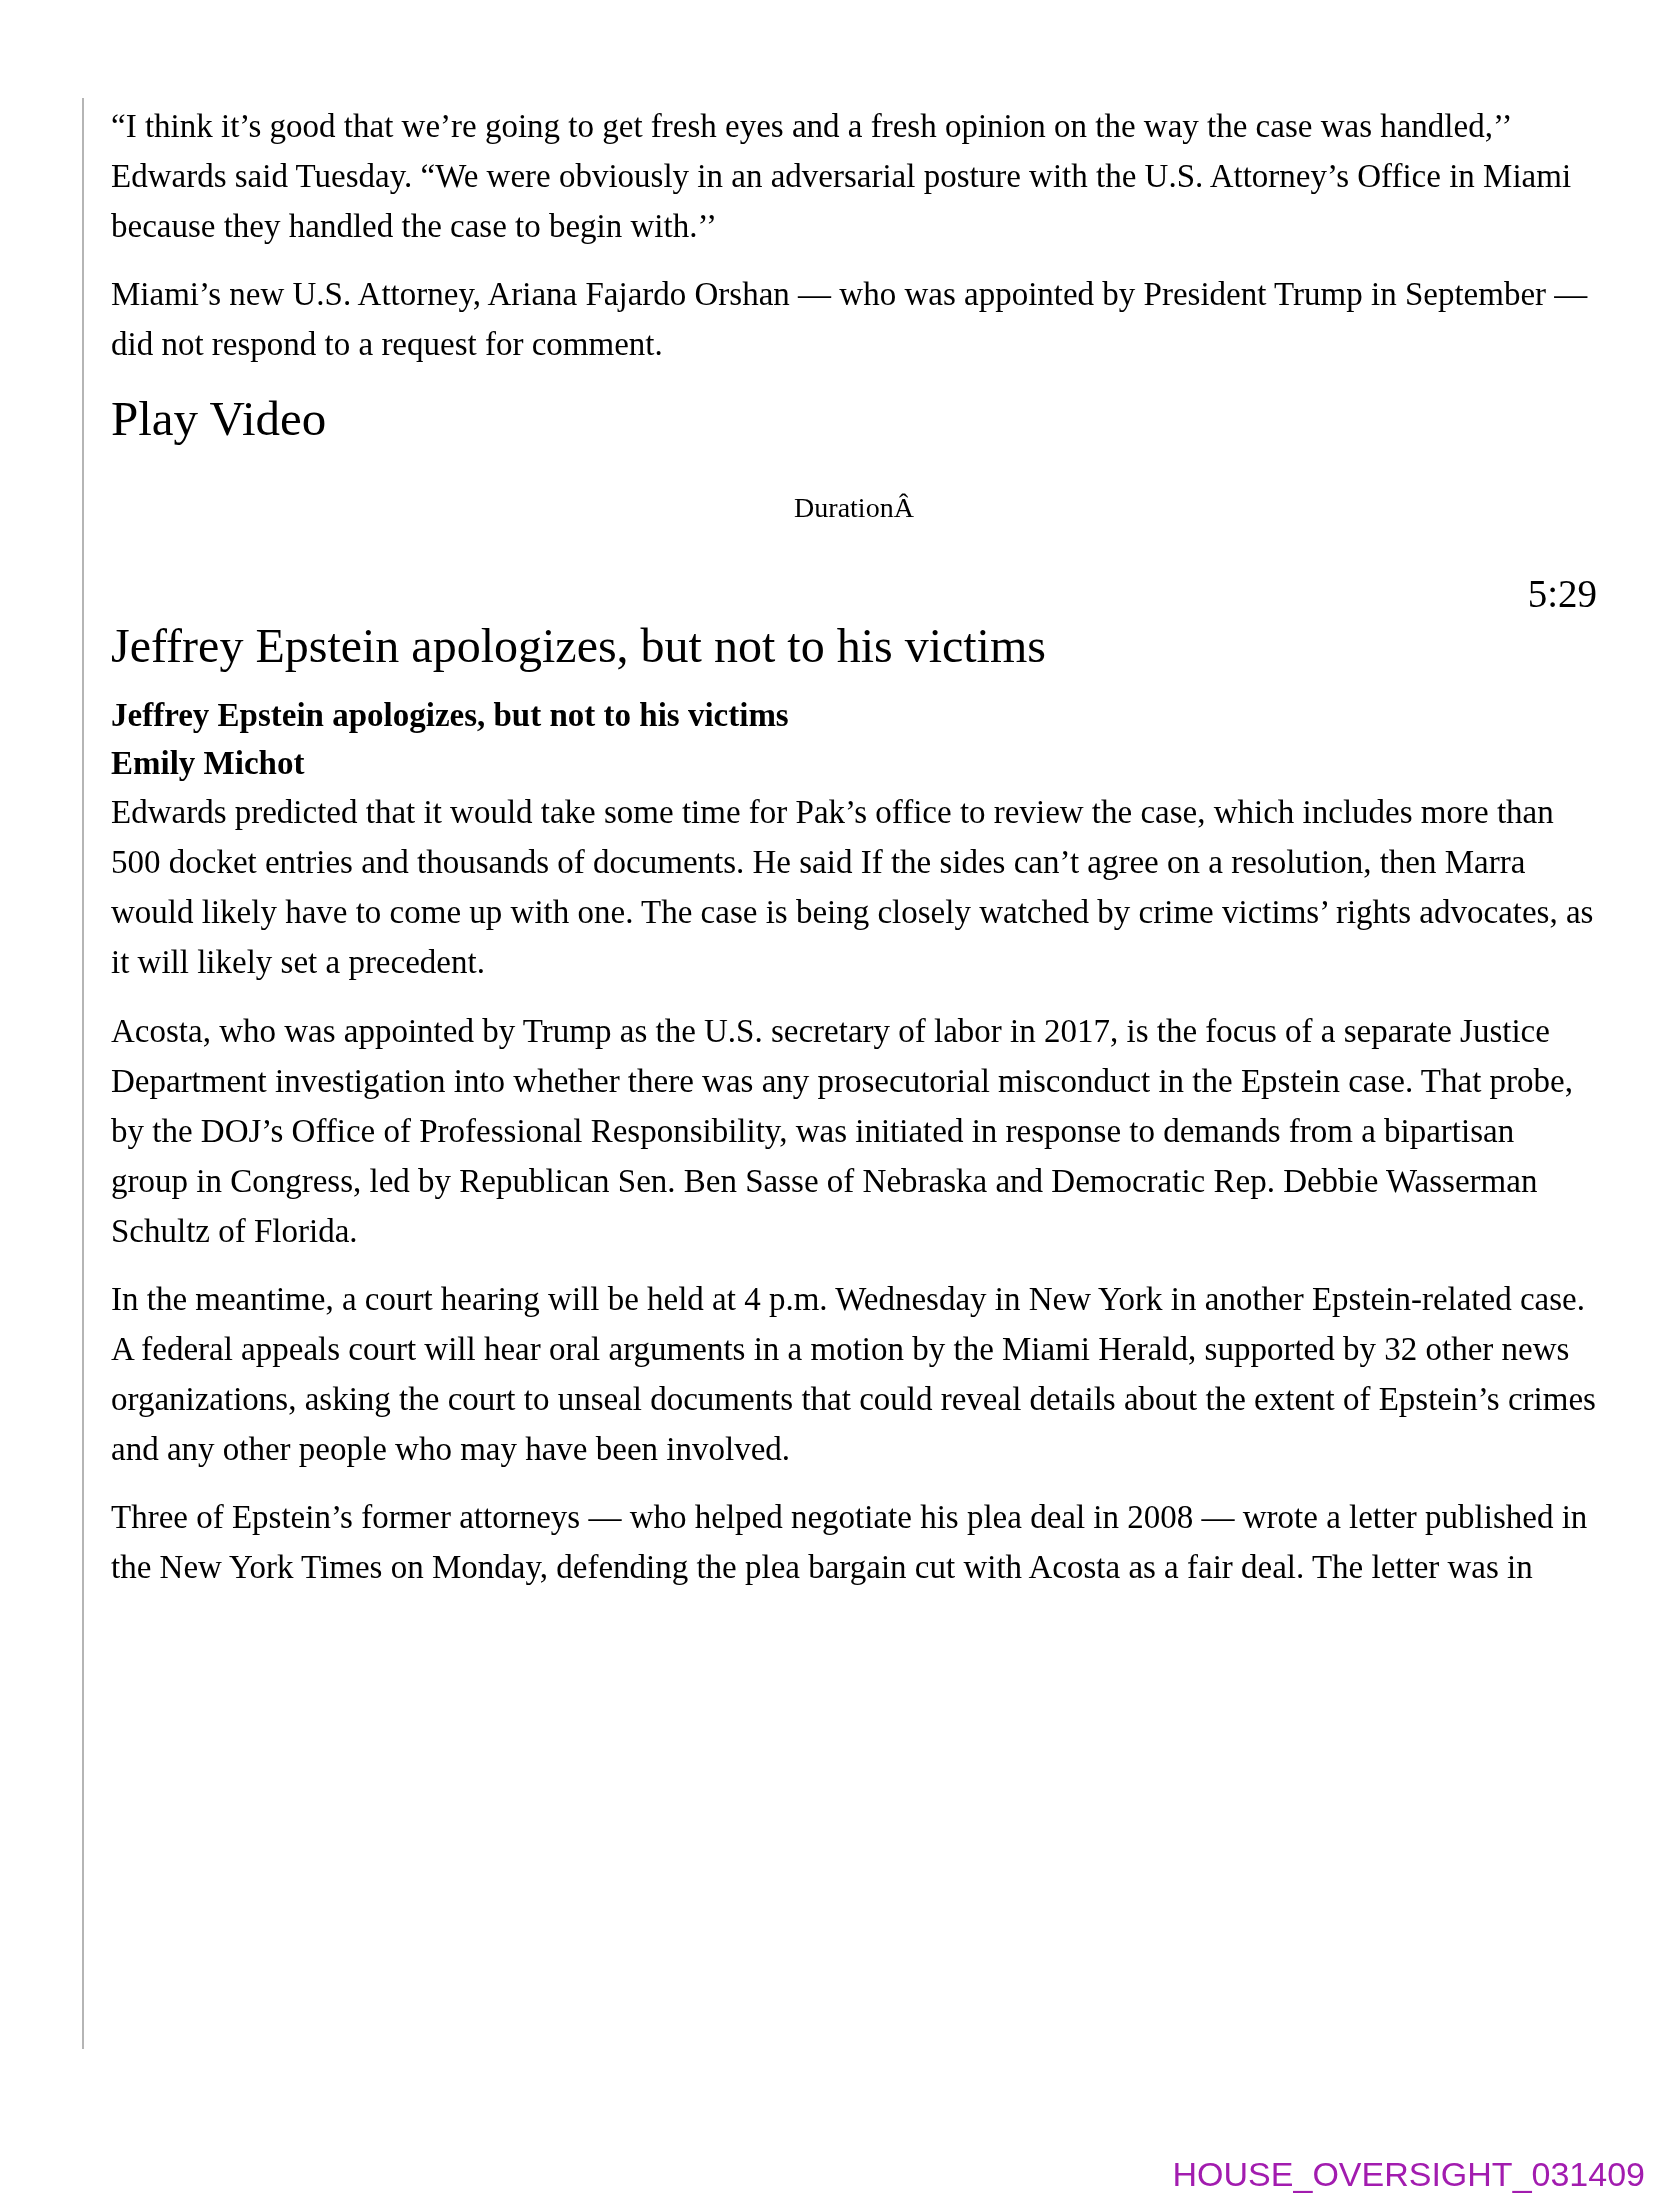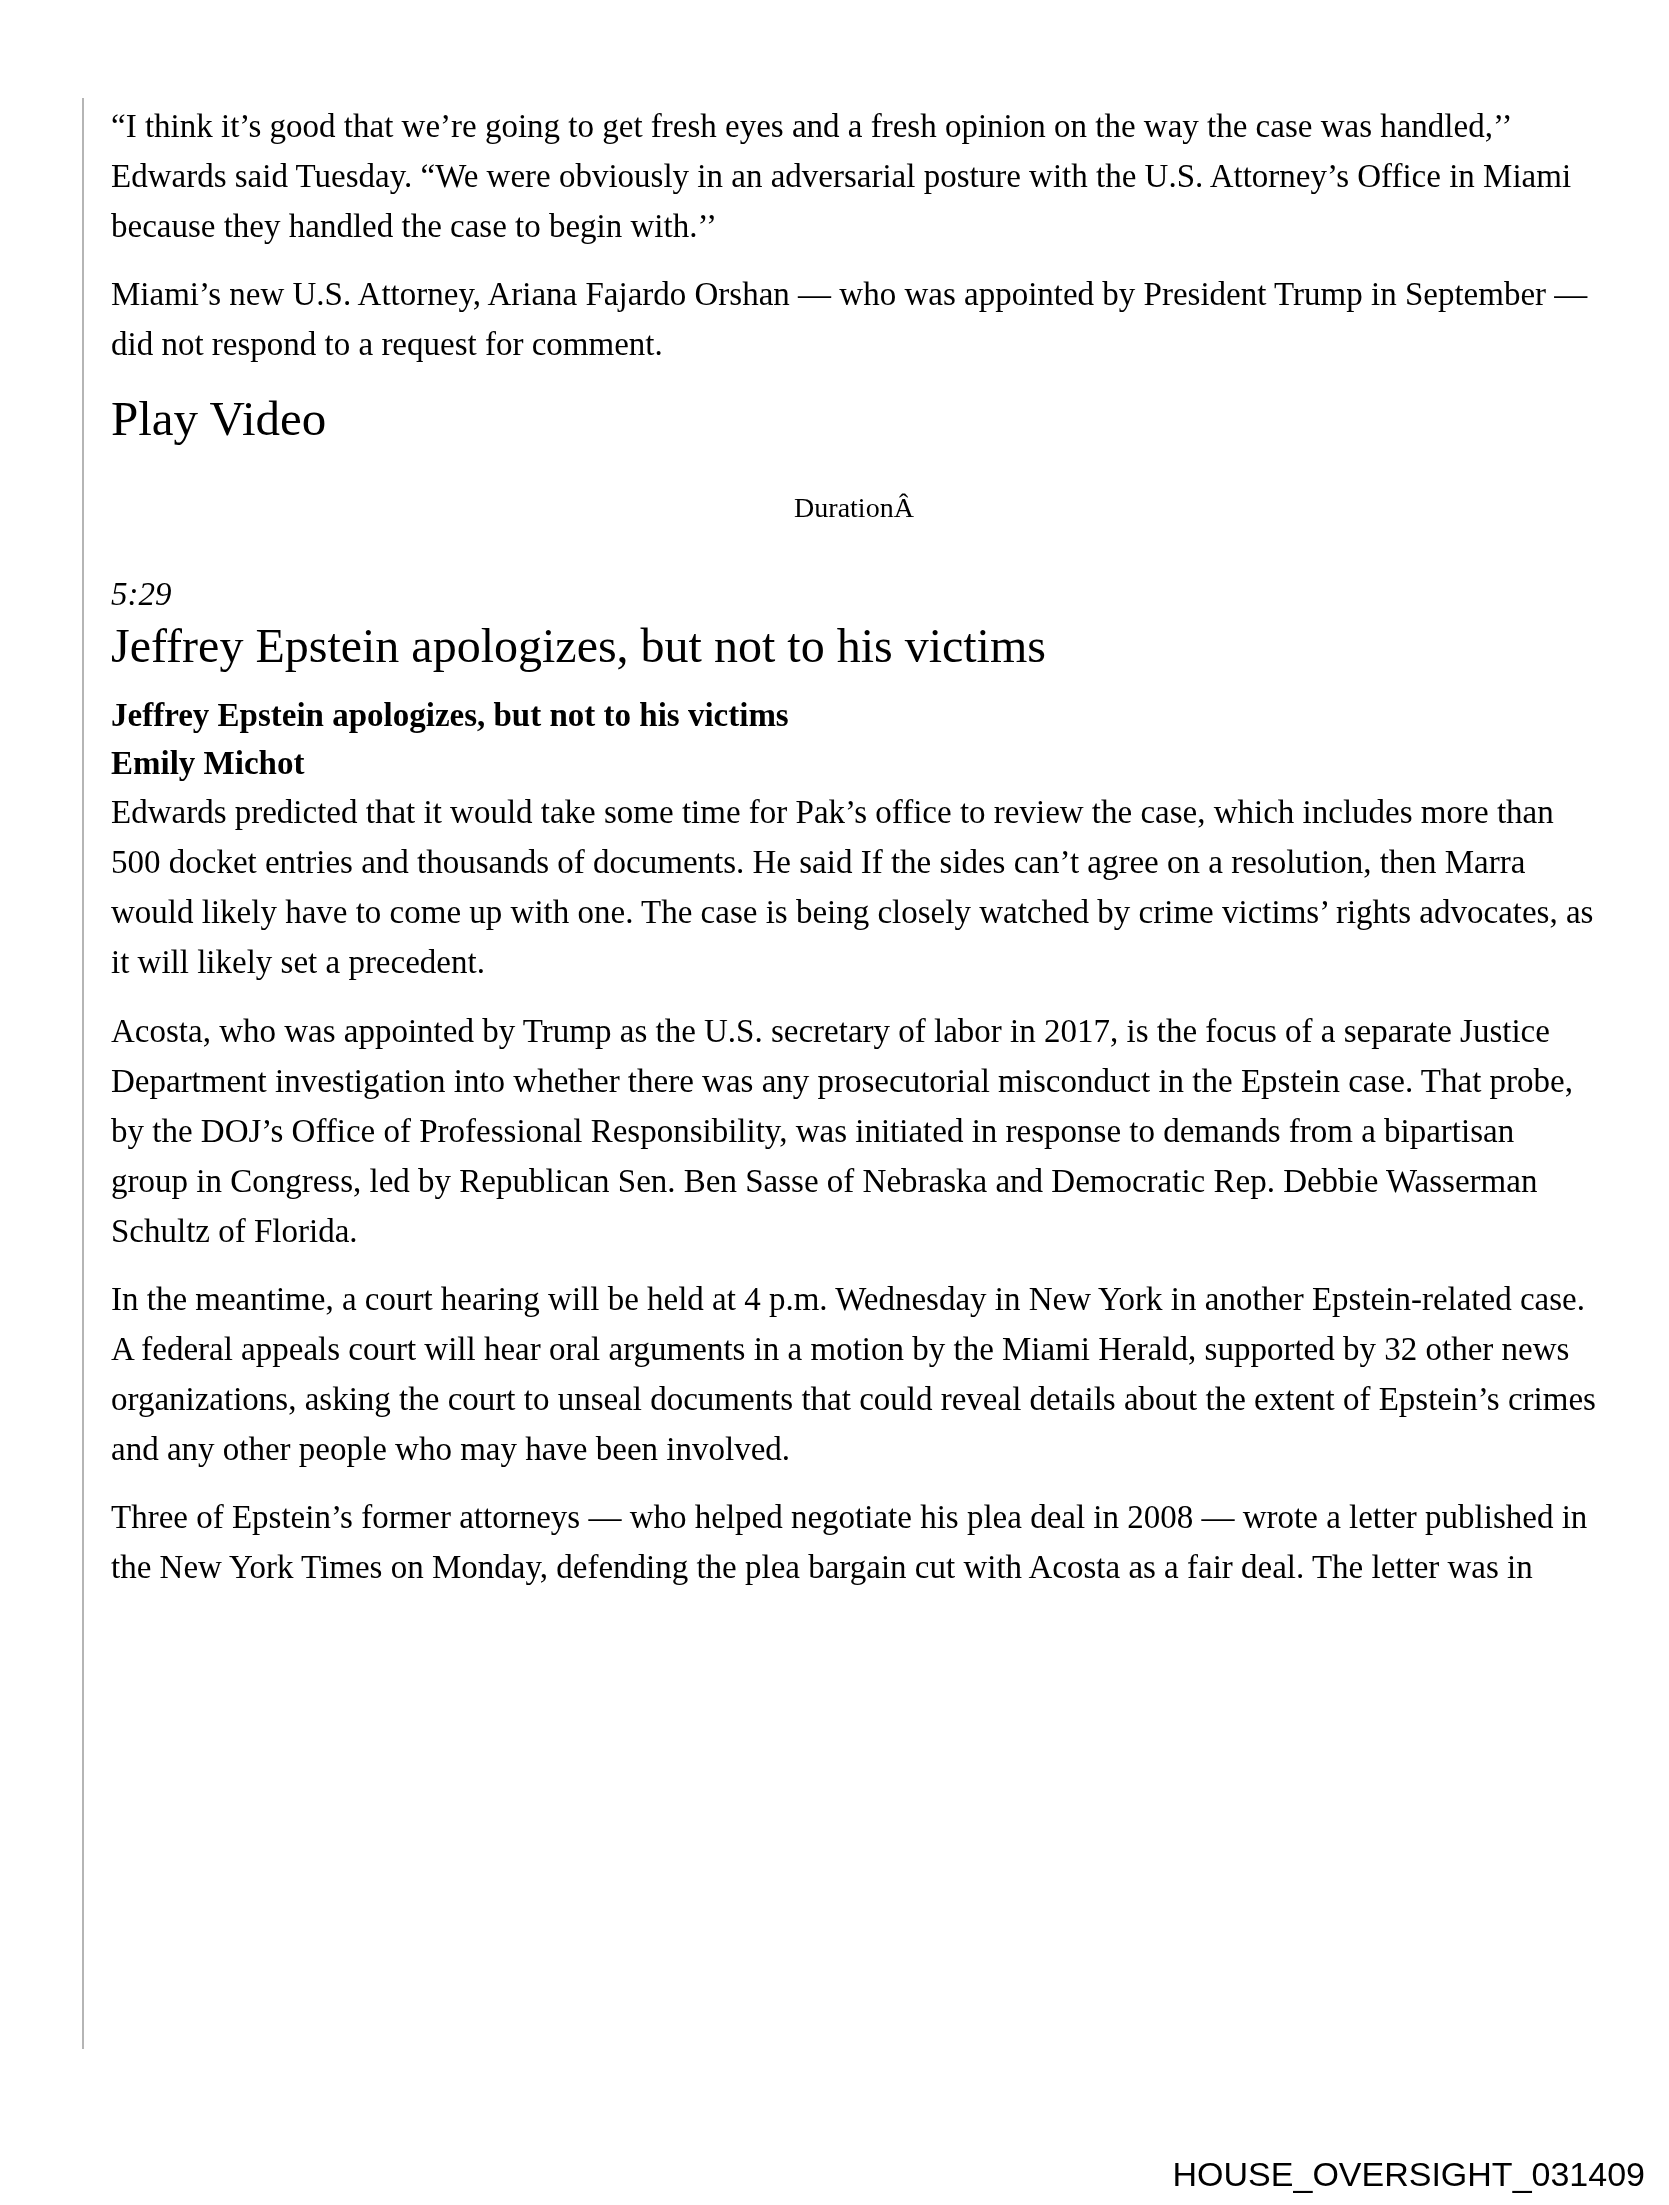--- a/index.html
+++ b/index.html
@@ -42,25 +42,24 @@
     font-weight: normal;
     margin: 6.5px 0 0 0;
   }
   .duration-line {
     font-size: 28px;
     line-height: 50px;
     text-align: center;
     margin: 33px 0 0 0;
   }
   .time-line {
-    font-size: 33px;
+    font-size: 39px;
     line-height: 50px;
-    text-align: left;
+    text-align: right;
     margin: 36px 0 0 0;
-    font-style: italic;
   }
   h2.video-title {
     font-size: 48px;
     line-height: 52px;
     font-weight: normal;
     margin: 1.3px 0 0 0;
   }
   .video-caption {
     margin: 19.6px 0 0 0;
   }
@@ -71,21 +70,21 @@
   }
   p.after-caption {
   }
   .bates {
     position: absolute;
     right: 24px;
     top: 2155px;
     font-family: "Liberation Sans", "DejaVu Sans", sans-serif;
     font-size: 34px;
     line-height: 39px;
-    color: #000000;
+    color: #a21caf;
     white-space: nowrap;
   }
 </style>
 </head>
 <body>
 
 <div class="page">
 
   <div class="left-rule"></div>
 

